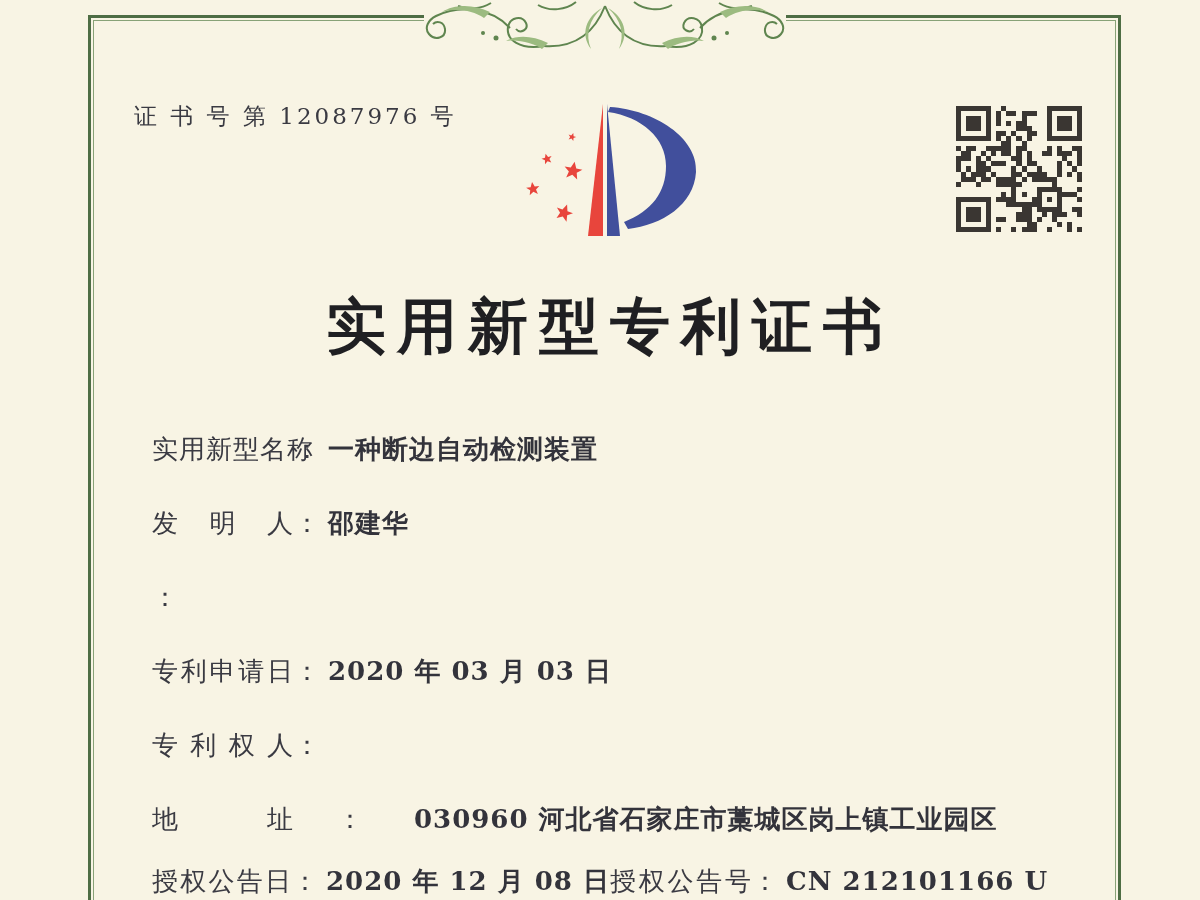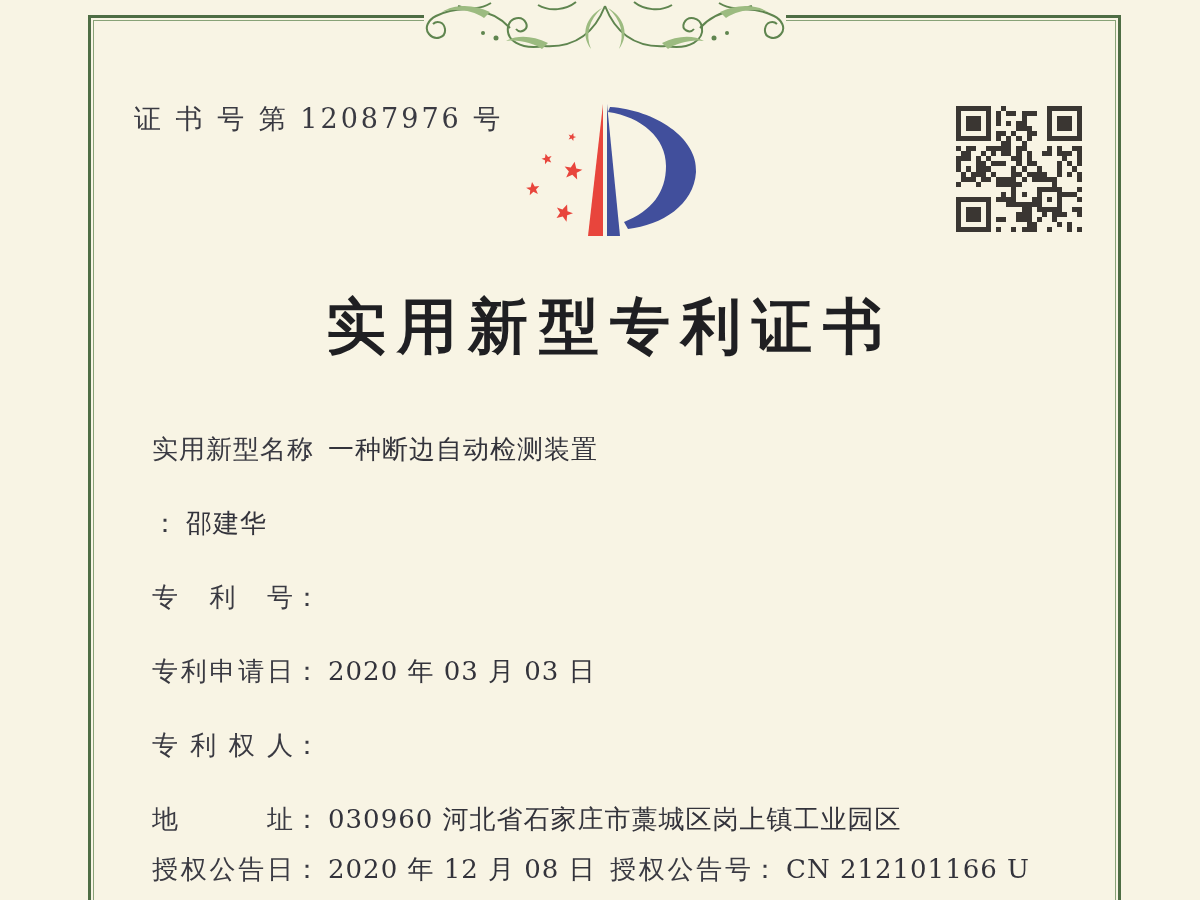--- a/index.html
+++ b/index.html
@@ -21,21 +21,21 @@
     position: absolute; inset: 2px;
     border: 1px solid #88a277;
   }
   
   .ornament {
     position: absolute; left: 424px; top: 0; width: 362px; height: 57px;
     z-index: 2;
   }
   .cert-no {
     position: absolute; left: 134px; top: 101px;
-    font-size: 27px; letter-spacing: 3px; color: #3a3a42;
+    font-size: 23px; letter-spacing: 3px; color: #3a3a42;
     z-index: 3;
   }
   .logo {
     position: absolute; left: 520px; top: 85px; width: 190px; height: 165px;
     z-index: 3;
   }
   .qr {
     position: absolute; left: 956px; top: 106px; width: 126px; height: 126px;
     z-index: 3;
   }
@@ -49,30 +49,30 @@
   .fields {
     position: absolute; left: 152px; top: 432px; width: 980px;
     z-index: 3;
   }
   .frow {
     display: flex; align-items: center;
     height: 34px; margin-bottom: 40px;
     font-size: 26px; letter-spacing: 1px;
     white-space: nowrap;
   }
-  .frow.gap-sm { margin-bottom: 16px; }
+  .frow.gap-sm { margin-bottom: 28px; gap: 43px; }
   .fcell { display: flex; align-items: center; }
   .fcell.left-col { width: 458px; }
   .flabel {
     display: inline-block; width: 142px;
     text-align: justify; text-align-last: justify;
     color: #3a3a42;
   }
   .colon { display: inline-block; color: #3a3a42; }
-  .fvalue { margin-left: 7px; color: #33333b; }
+  .fvalue { margin-left: 7px; color: #33333b; font-weight: bold; }
 </style>
 </head>
 <body>
 
 <div class="frame">
   <div class="frame-inner"></div>
 </div>
 
 <svg class="ornament" viewBox="0 0 362 57" aria-hidden="true">
   <rect x="0" y="0" width="362" height="57" fill="#f8f4e4"></rect>
@@ -313,25 +313,25 @@
 
 <h1 class="title">实用新型专利证书</h1>
 
 <div class="fields">
   <div class="frow">
     <span class="flabel">实用新型名称</span>
       <span class="colon">：</span>
     <span class="fvalue">一种断边自动检测装置</span>
   </div>
   <div class="frow">
+    <span class="flabel">发　明　人</span>
       <span class="colon">：</span>
     <span class="fvalue">邵建华</span>
   </div>
   <div class="frow">
-    <span class="flabel">专　利　号</span>
       <span class="colon">：</span>
   </div>
   <div class="frow">
     <span class="flabel">专利申请日</span>
       <span class="colon">：</span>
     <span class="fvalue">2020 年 03 月 03 日</span>
   </div>
   <div class="frow">
     <span class="flabel">专 利 权 人</span>
       <span class="colon">：</span>

